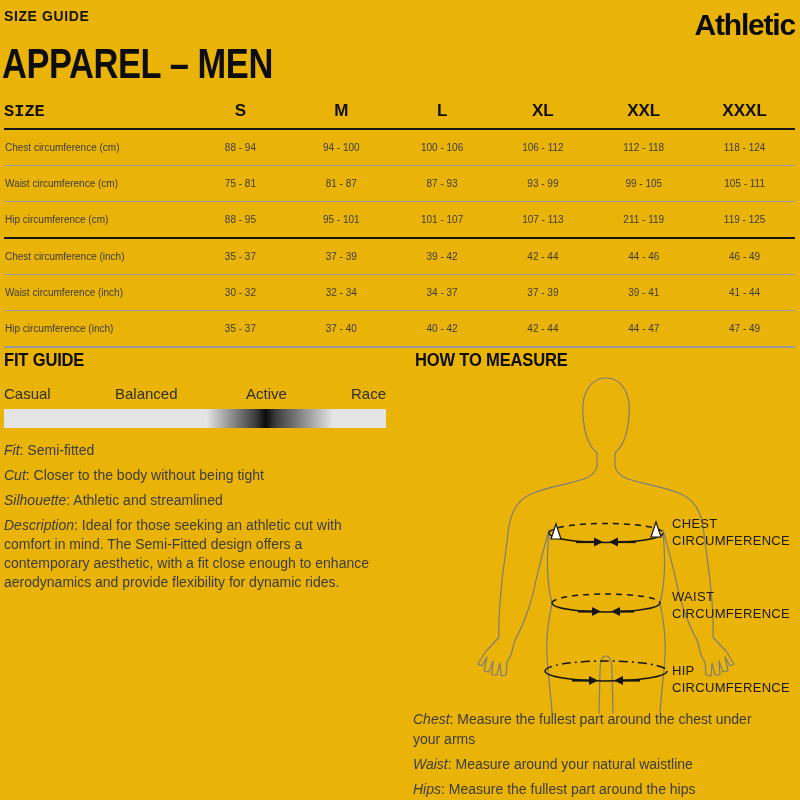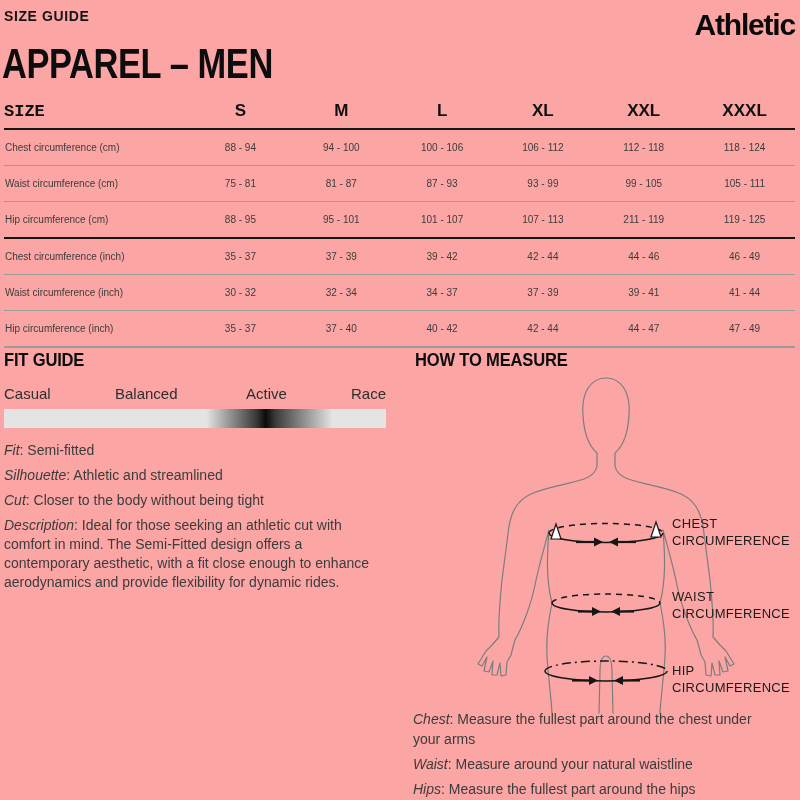--- a/index.html
+++ b/index.html
@@ -1,16 +1,16 @@
 <!DOCTYPE html>
 <html><head>
 <meta charset="utf-8">
 <style>
   html,body{margin:0;padding:0;background:#fff;}
-  .page{position:relative;width:800px;height:800px;background:#fca5a5;overflow:hidden;
+  .page{position:relative;width:800px;height:800px;background:#eab308;overflow:hidden;
         font-family:"Liberation Sans","DejaVu Sans",sans-serif;color:#3c3c3c;}
 
   
   .eyebrow{position:absolute;top:8px;left:4px;font-size:14px;font-weight:600;
            letter-spacing:.6px;color:#141414;}
   .logo{position:absolute;top:8px;right:5px;font-size:30px;font-weight:800;
         letter-spacing:-1.2px;color:#0a0a0a;}
   .title{position:absolute;top:40px;left:2px;font-size:42px;font-weight:800;color:#0d0d0d;
          transform:scaleX(.82);transform-origin:left center;white-space:nowrap;letter-spacing:-.5px;}
 
@@ -137,22 +137,22 @@
   <div class="scale-labels">
     <span class="sl0">Casual</span>
     <span class="sl1">Balanced</span>
     <span class="sl2">Active</span>
     <span class="sl3">Race</span>
   </div>
   <div class="fit-bar"></div>
 
   <div class="fit-details">
     <p><span class="term">Fit</span><span>: </span><span>Semi-fitted</span></p>
+    <p><span class="term">Cut</span><span>: </span><span>Closer to the body without being tight</span></p>
     <p><span class="term">Silhouette</span><span>: </span><span>Athletic and streamlined</span></p>
-    <p><span class="term">Cut</span><span>: </span><span>Closer to the body without being tight</span></p>
     <p><span class="term">Description</span><span>: </span><span>Ideal for those seeking an athletic cut with comfort in mind. The Semi-Fitted design offers a contemporary aesthetic, with a fit close enough to enhance aerodynamics and provide flexibility for dynamic rides.</span></p>
   </div>
 
   <div id="measure-heading" class="sec-heading">HOW TO MEASURE</div>
 
   <svg class="figure-svg" width="400" height="348" viewBox="400 370 400 348" fill="none">
 
     <path stroke="#7d7d7d" stroke-width="1.2" stroke-linejoin="round" stroke-linecap="round" fill="none" d="M 552 713 C 551 695 548 675 547 656 C 546 640 548 622 552 603 C 546 580 547 555 549 530
          C 545 545 539 565 535 585 C 531 605 522 628 515 640
          L 513 647 L 511 655 L 507 662 L 506 675 L 501 676 L 500 663 L 497 675 L 492 675 L 493 661

